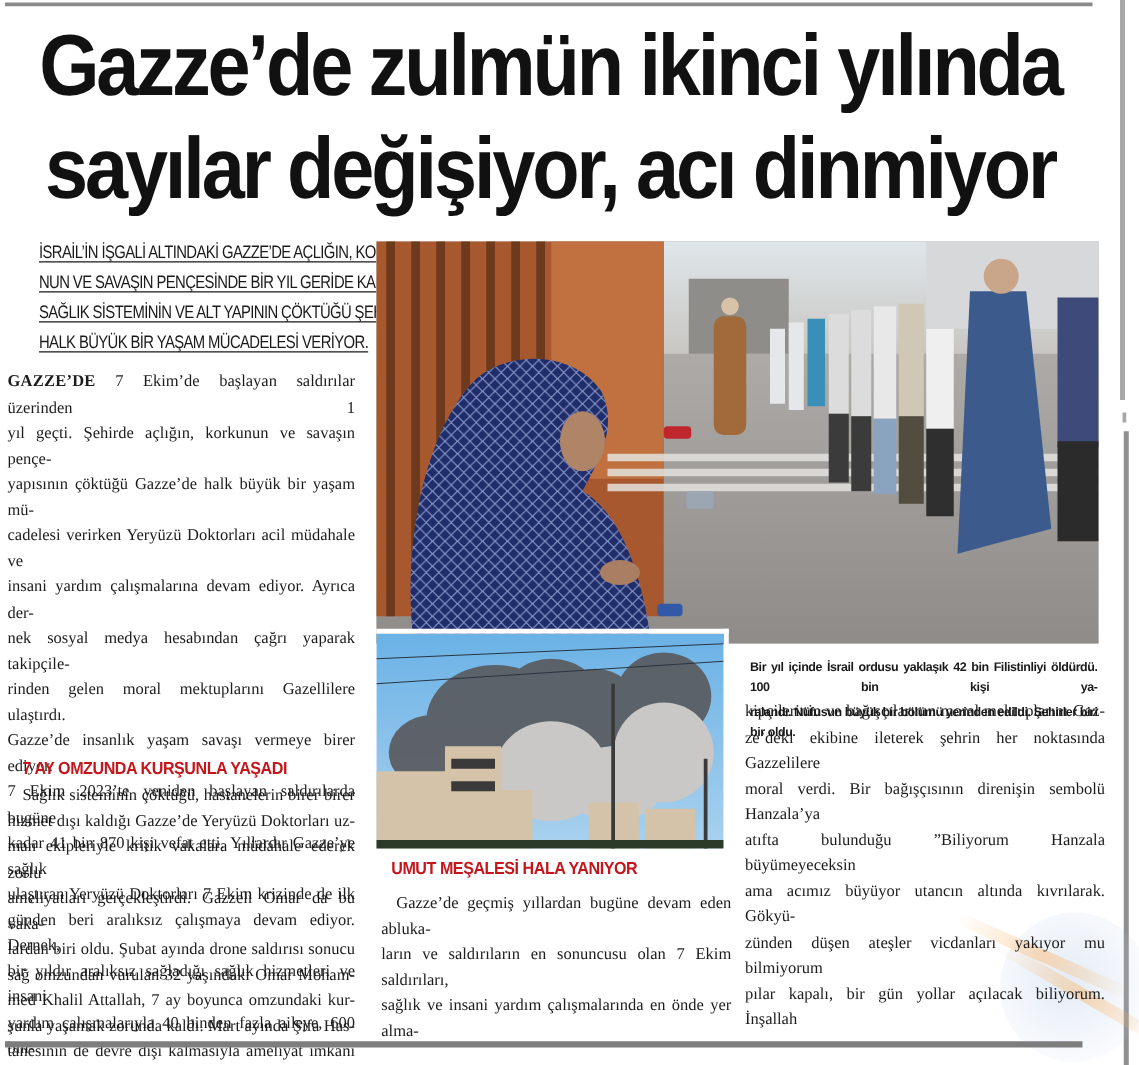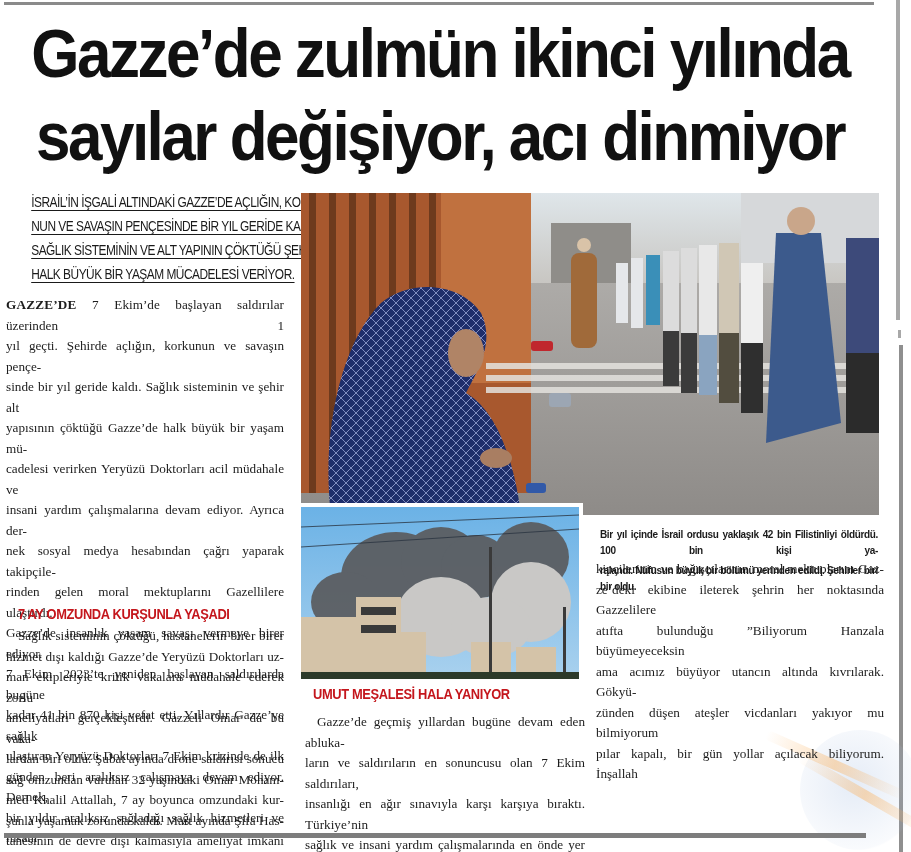--- a/index.html
+++ b/index.html
@@ -87,21 +87,20 @@
 <div class="spot">
   <span>İSRAİL’İN İŞGALİ ALTINDAKİ GAZZE’DE AÇLIĞIN, KORKU-</span>
   <span>NUN VE SAVAŞIN PENÇESİNDE BİR YIL GERİDE KALDI.</span>
   <span>SAĞLIK SİSTEMİNİN VE ALT YAPININ ÇÖKTÜĞÜ ŞEHİRDE</span>
   <span>HALK BÜYÜK BİR YAŞAM MÜCADELESİ VERİYOR.</span>
 </div>
 
 <div class="col col-1">
   <p><span class="lead">GAZZE’DE</span><span> 7 Ekim’de başlayan saldırılar üzerinden 1</span></p>
   <p>yıl geçti. Şehirde açlığın, korkunun ve savaşın pençe-</p>
-  <p>sinde bir yıl geride kaldı. Sağlık sisteminin ve şehir alt</p>
   <p>yapısının çöktüğü Gazze’de halk büyük bir yaşam mü-</p>
   <p>cadelesi verirken Yeryüzü Doktorları acil müdahale ve</p>
   <p>insani yardım çalışmalarına devam ediyor. Ayrıca der-</p>
   <p>nek sosyal medya hesabından çağrı yaparak takipçile-</p>
   <p>rinden gelen moral mektuplarını Gazellilere ulaştırdı.</p>
   <p>Gazze’de insanlık yaşam savaşı vermeye birer ediyor.</p>
   <p>7 Ekim 2023’te yeniden başlayan saldırılarda bugüne</p>
   <p>kadar 41 bin 870 kişi vefat etti. Yıllardır Gazze’ye sağlık</p>
   <p>ulaştıran Yeryüzü Doktorları 7 Ekim krizinde de ilk</p>
   <p>günden beri aralıksız çalışmaya devam ediyor. Dernek,</p>
@@ -246,32 +245,32 @@
 
 <div class="caption">
   <p>Bir yıl içinde İsrail ordusu yaklaşık 42 bin Filistinliyi öldürdü. 100 bin kişi ya-</p>
   <p class="last">ralandı. Nüfusun büyük bir bölümü yerinden edildi. Şehirler biri bir oldu.</p>
 </div>
 
 <div class="subhead subhead-2">UMUT MEŞALESİ HALA YANIYOR</div>
 <div class="col col-2">
   <p class="indent">Gazze’de geçmiş yıllardan bugüne devam eden abluka-</p>
   <p>ların ve saldırıların en sonuncusu olan 7 Ekim saldırıları,</p>
-  <p>insanlığı en ağır sınavıyla karşı karşıya bıraktı. Türkiye’nin</p>
   <p>sağlık ve insani yardım çalışmalarında en önde yer alma-</p>
 
 </div>
 
 <div class="watermark"></div>
 <div class="watermark-streak"></div>
 <div class="watermark-streak s2"></div>
 
 <div class="col col-3">
   <p>kipçilerinin ve bağışçılarının moral mektuplarını Gaz-</p>
   <p>ze’deki ekibine ileterek şehrin her noktasında Gazzelilere</p>
+  <p>moral verdi. Bir bağışçısının direnişin sembolü Hanzala’ya</p>
   <p>atıfta bulunduğu ”Biliyorum Hanzala büyümeyeceksin</p>
   <p>ama acımız büyüyor utancın altında kıvrılarak. Gökyü-</p>
   <p>zünden düşen ateşler vicdanları yakıyor mu bilmiyorum</p>
   <p>pılar kapalı, bir gün yollar açılacak biliyorum. İnşallah</p>
 
 </div>
 
 <div class="bottom-rule"></div>
 
 </body></html>

